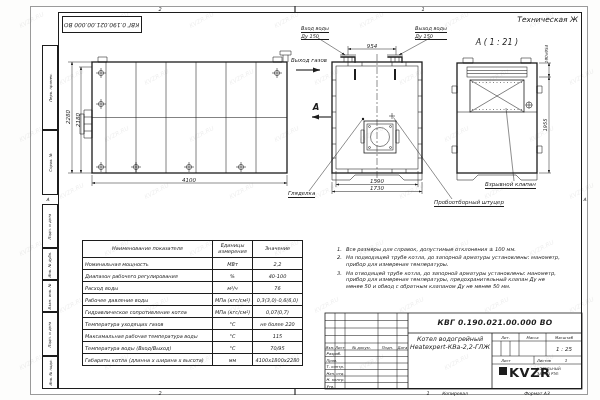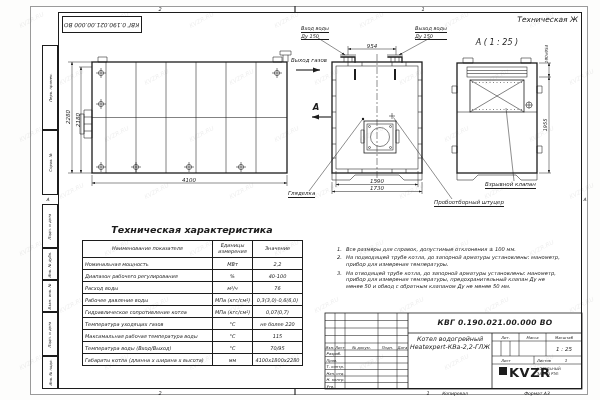--- a/index.html
+++ b/index.html
@@ -238,28 +238,27 @@
   <div class="lbl cc" style="left:316px;top:107px;font-size:8.5px;font-weight:bold">А</div>
   <div class="lbl" style="left:288px;top:190px;font-size:5.5px">
     <span class="ul">Гляделка</span>
   </div>
   <div class="lbl" style="left:434px;top:199px;font-size:5.5px">
     <span class="ul">Пробоотборный штуцер</span>
   </div>
   <div class="lbl ctr" style="left:377px;top:178px;font-size:5.5px">1590</div>
   <div class="lbl ctr" style="left:377px;top:185px;font-size:5.5px">1730</div>
 
-  <div class="lbl ctr" style="left:497px;top:38px;font-size:8px">А ( 1 : 25 )</div>
+  <div class="lbl ctr" style="left:497px;top:38px;font-size:8px">А ( 1 : 21 )</div>
   <div class="lbl rot" style="left:546px;top:54px;font-size:4.2px">190х954</div>
   <div class="lbl rot" style="left:545px;top:125px;font-size:5px">1955</div>
   <div class="lbl" style="left:485px;top:181px;font-size:5.5px">
     <span class="ul">Взрывной клапан</span>
   </div>
 
-  <div class="lbl ctr" style="left:192px;top:224px;font-size:9.5px;font-weight:600">Техническая характеристика</div>
   <table class="spec">
     <colgroup>
         <col style="width:130px">
         <col style="width:40px">
         <col style="width:50px">
       </colgroup>
     <tbody>
         <tr>
       <th>Наименование показателя</th>
       <th>Единицы измерения</th>

